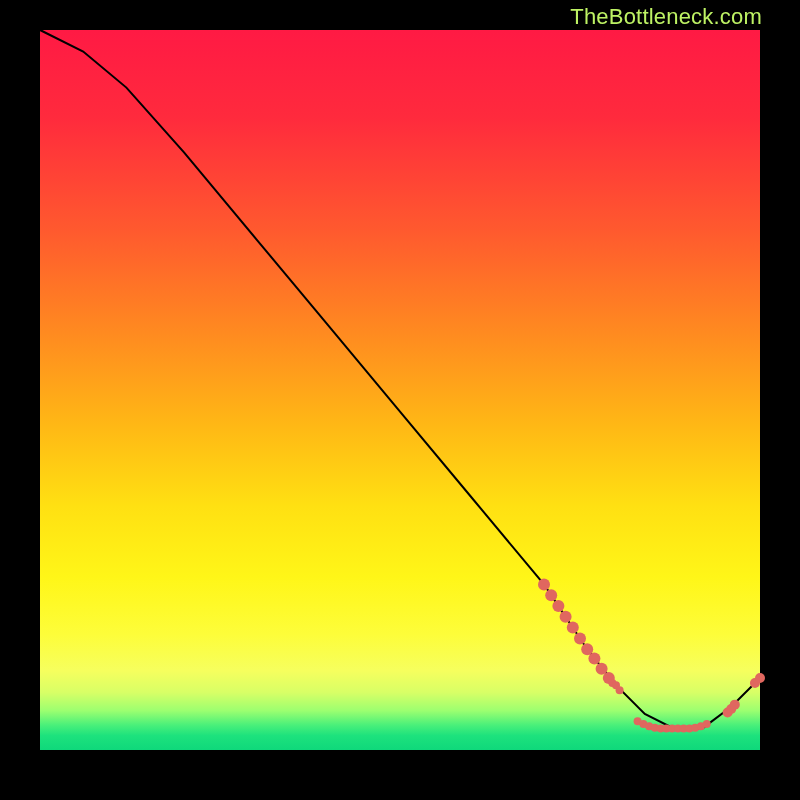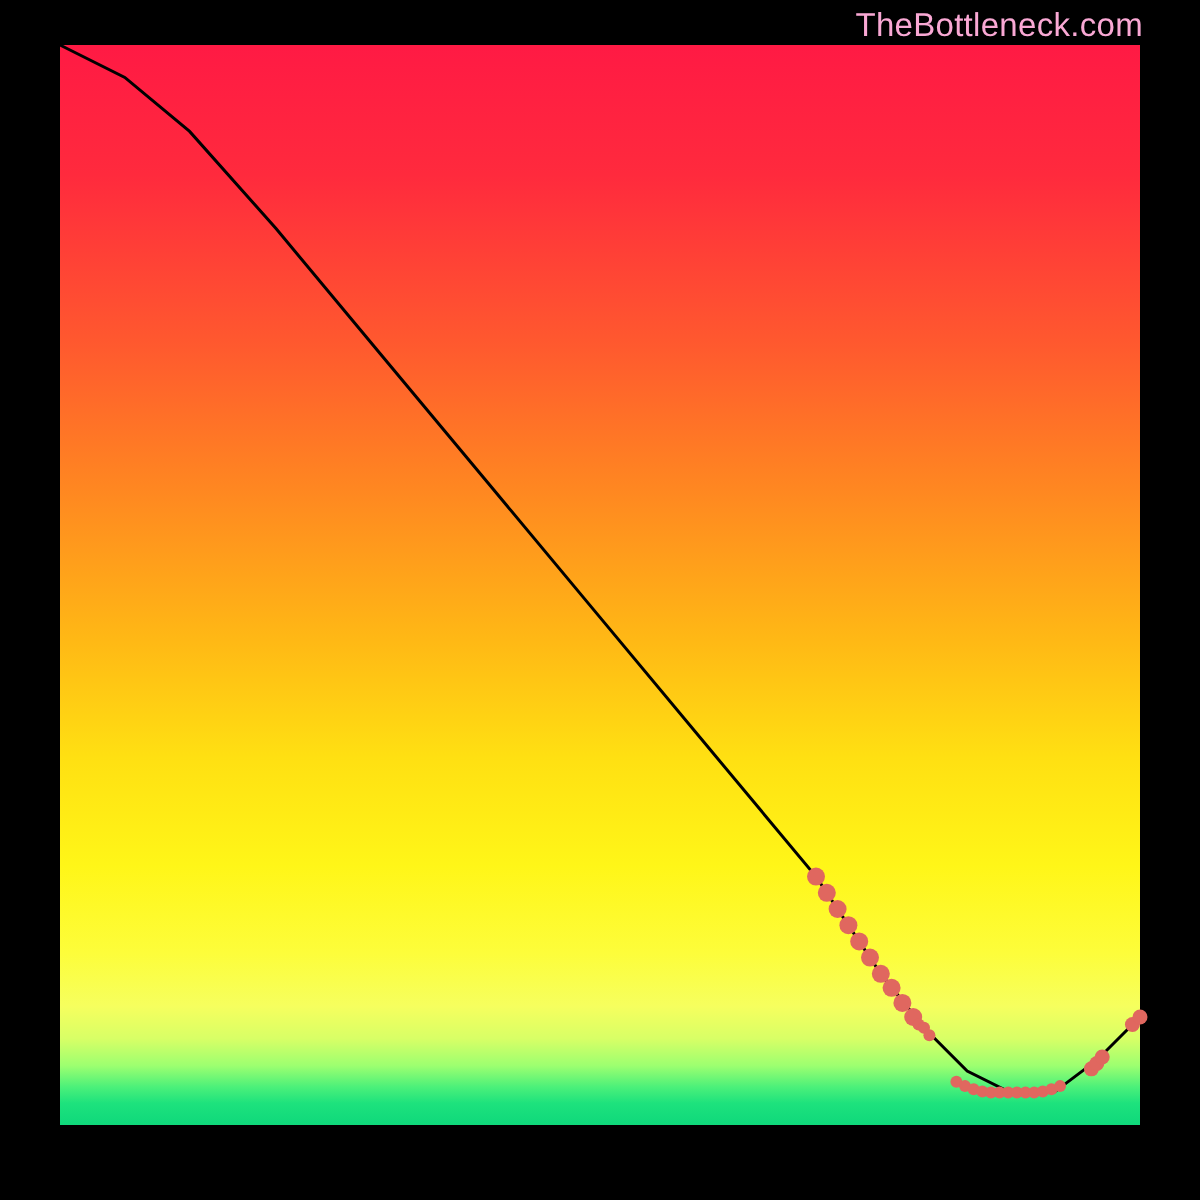--- a/index.html
+++ b/index.html
@@ -48,21 +48,21 @@
     width: 720px;
     height: 720px;
     overflow: visible;
   }
   .watermark {
     position: absolute;
     top: 4px;
     right: 38px;
     font-family: Arial, Helvetica, sans-serif;
     font-size: 22px;
-    color: #f9a8d4;
+    color: #bef264;
     letter-spacing: 0.2px;
     user-select: none;
   }
 </style>
 </head>
 <body>
 
 <div class="stage">
   <div class="watermark">TheBottleneck.com</div>
 

